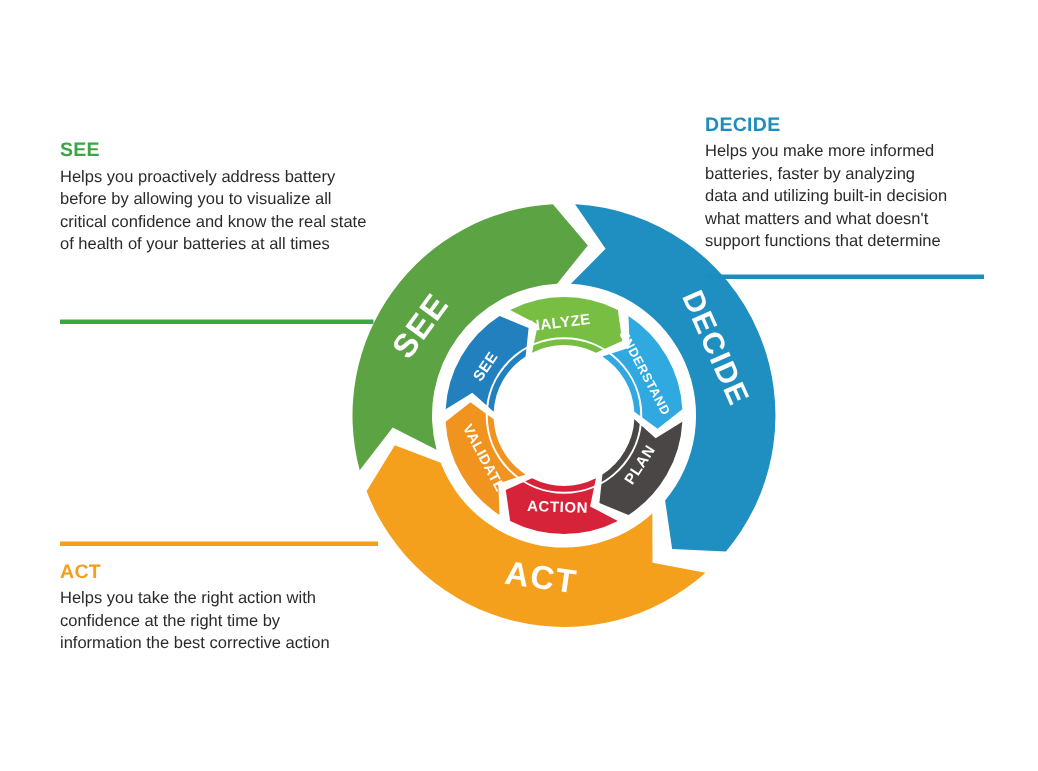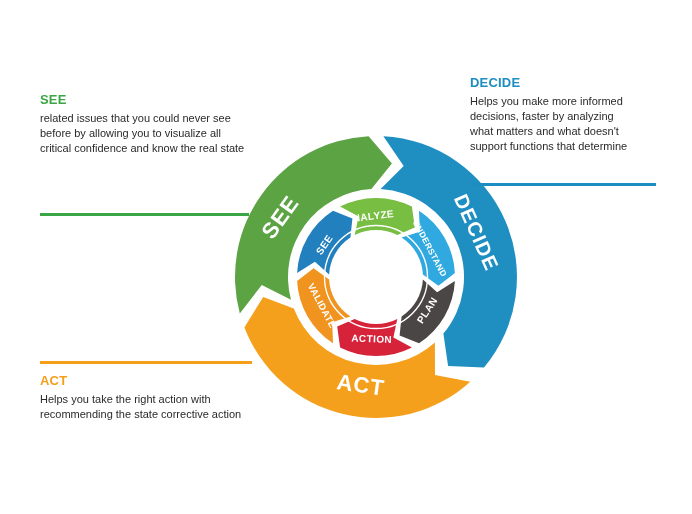--- a/index.html
+++ b/index.html
@@ -42,35 +42,38 @@
       <text x="371.7" y="338.8" transform="rotate(2 371.7 338.8)" fill="#FFFFFF" font-size="10" class="wlabel small">ACTION</text>
       <path d="M 333.0 343.3 A 79 79 0 0 1 297.1 281.1 L 313.6 268.2 L 329.1 279.5 A 47 47 0 0 0 350.4 316.4 L 332.2 322.3 Z" fill="#F0941F"></path>
       <text x="322.1" y="305.6" transform="rotate(62 322.1 305.6)" fill="#FFFFFF" font-size="9.5" class="wlabel small">VALIDATE</text>
       <path d="M 297.1 272.9 A 79 79 0 0 1 333.0 210.7 L 352.4 218.6 L 350.4 237.6 A 47 47 0 0 0 329.1 274.5 L 314.9 261.8 Z" fill="#2380BE"></path>
       <text x="324.3" y="244.7" transform="rotate(-56 324.3 244.7)" fill="#FFFFFF" font-size="10" class="wlabel small">SEE</text>
       <circle cx="376" cy="277" r="51.5" fill="none" stroke="#FFFFFF" stroke-width="1.4"></circle>
     </svg>
 
   <div class="tb" id="see-block">
     <div class="hd" style="color: rgb(60, 165, 70);">SEE</div>
-    <p class="ln">related issues that you could never see</p>
+    <p class="ln">Helps you proactively address battery</p>
     <p class="ln">before by allowing you to visualize all</p>
     <p class="ln">critical confidence and know the real state</p>
+    <p class="ln">of health of your batteries at all times</p>
   </div>
   <div class="rule" id="see-rule" style="background: rgb(60, 165, 70);"></div>
 
   <div class="tb" id="decide-block">
     <div class="hd" style="color: rgb(27, 141, 192);">DECIDE</div>
     <p class="ln">Helps you make more informed</p>
-    <p class="ln">decisions, faster by analyzing</p>
+    <p class="ln">batteries, faster by analyzing</p>
+    <p class="ln">data and utilizing built-in decision</p>
     <p class="ln">what matters and what doesn't</p>
     <p class="ln">support  functions that determine</p>
   </div>
   <div class="rule" id="decide-rule" style="background: rgb(27, 141, 192);"></div>
 
   <div class="rule" id="act-rule" style="background: rgb(245, 158, 26);"></div>
   <div class="tb" id="act-block">
     <div class="hd" style="color: rgb(245, 158, 26);">ACT</div>
     <p class="ln">Helps you take the right action with</p>
-    <p class="ln">recommending the state corrective action</p>
+    <p class="ln">confidence at the right time by</p>
+    <p class="ln">information the best corrective action</p>
   </div>
 
 </div>
 
 </body></html>

